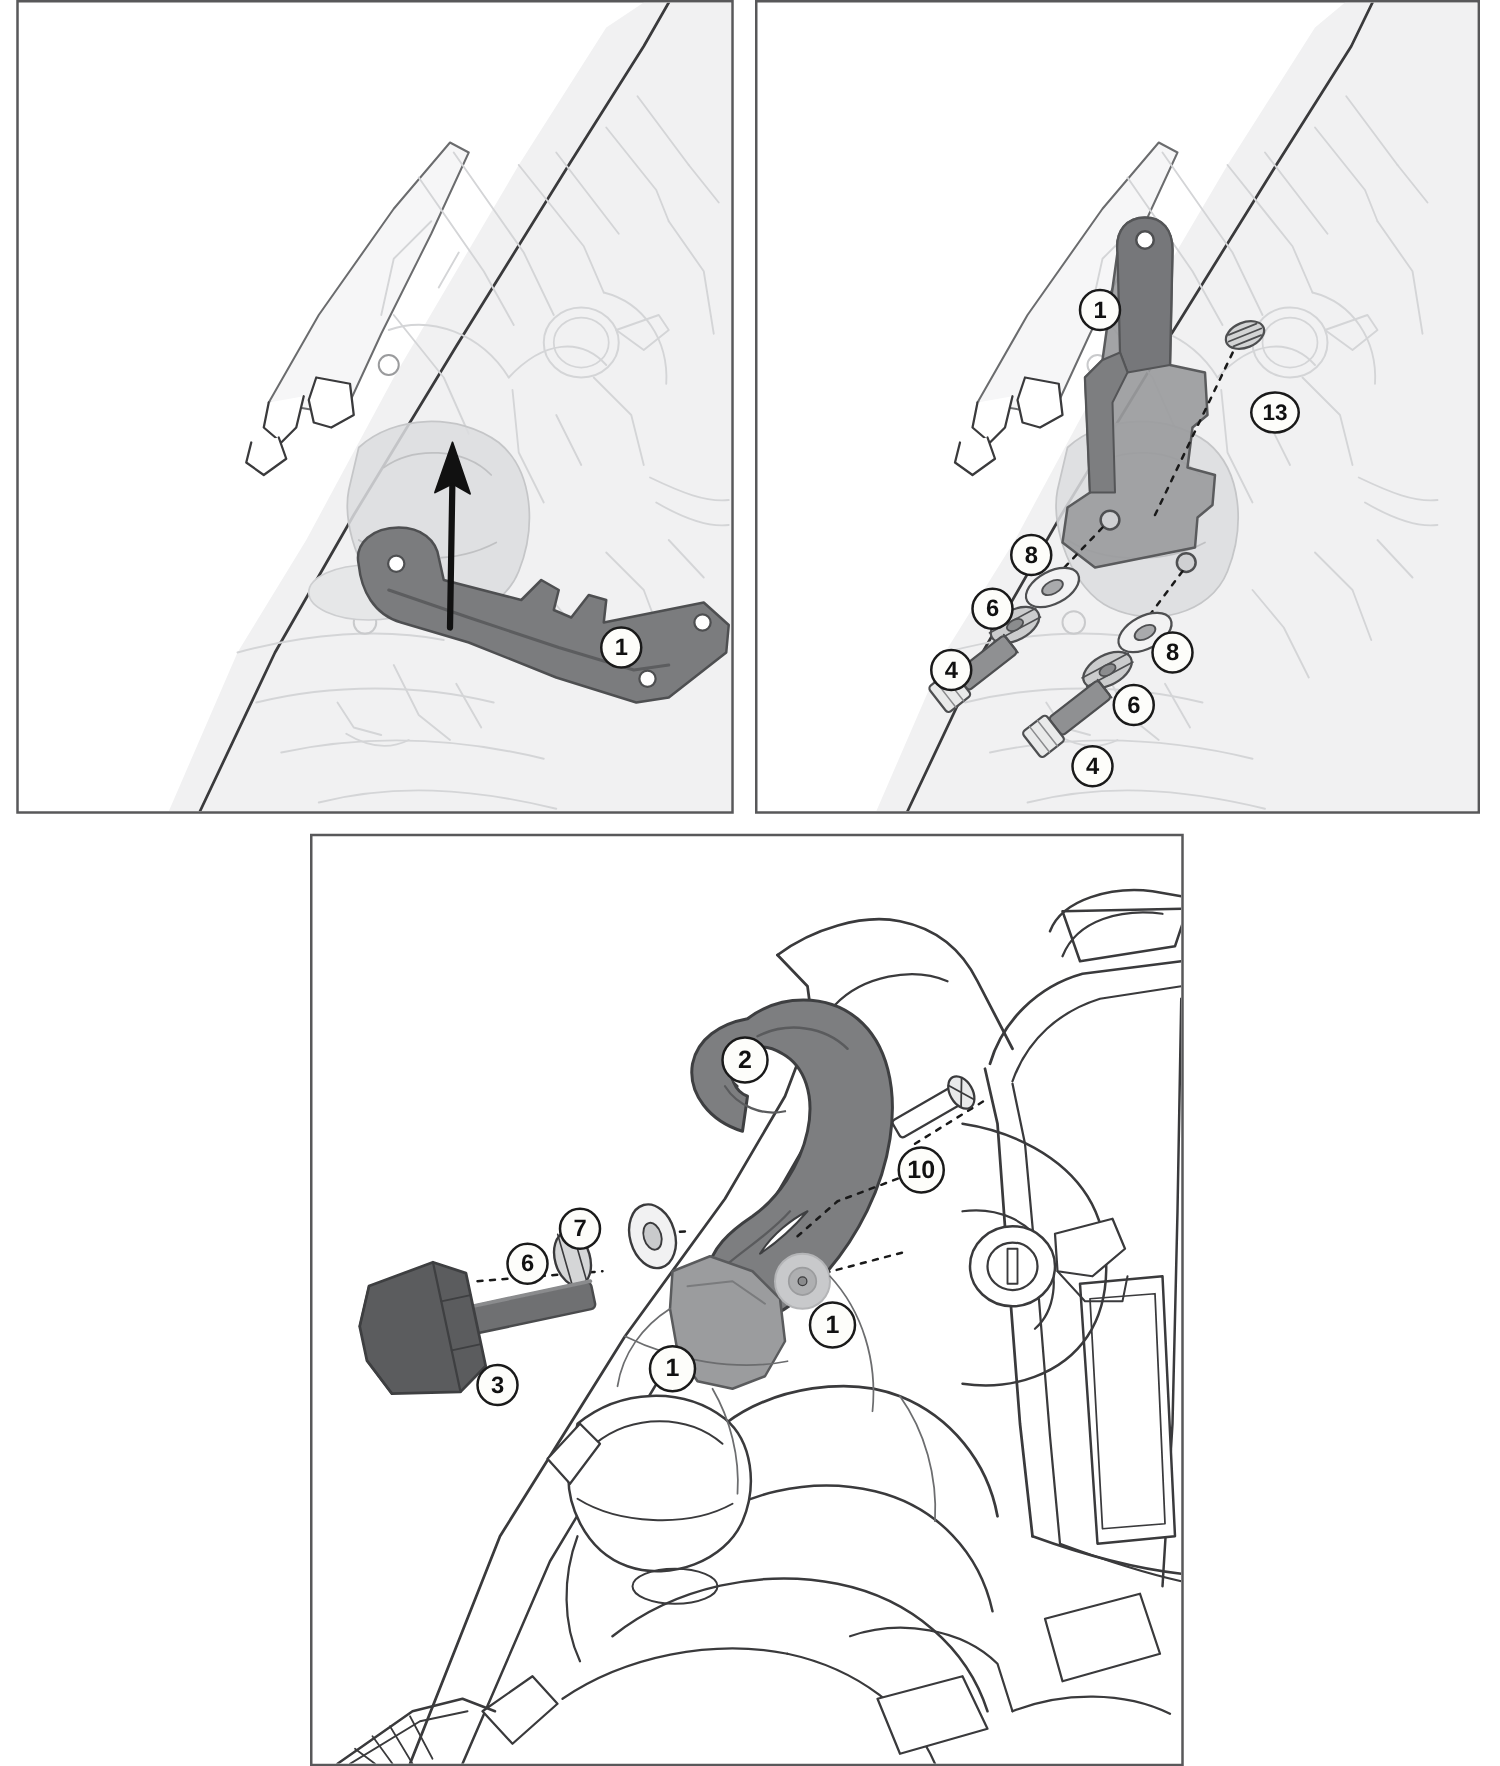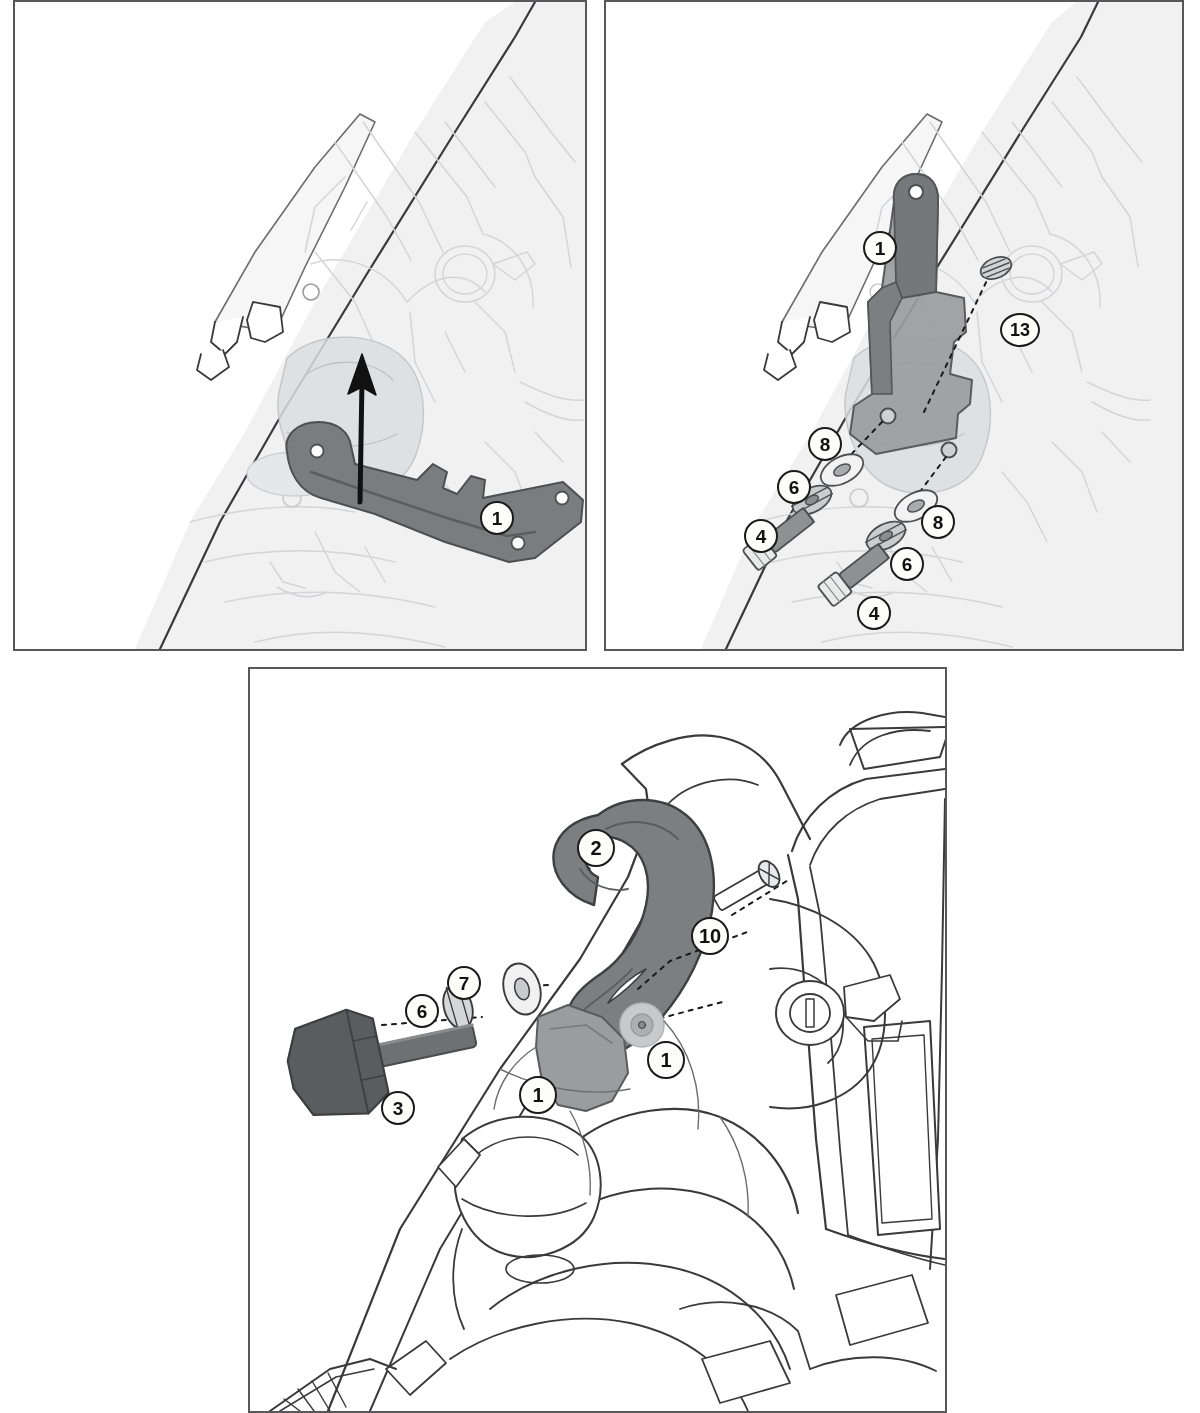--- a/index.html
+++ b/index.html
@@ -415,21 +415,21 @@
           <path d="M250 400 C290 420 340 428 380 420"></path>
           <path d="M414 352 C440 380 452 420 448 460"></path>
           <path d="M470 448 C490 476 500 512 498 548"></path>
           <path d="M320 442 C334 466 342 496 340 526"></path>
           <path d="M286 378 C264 392 248 414 244 440"></path>
         </g>
       </g>
     </svg>
     <div class="callout-layer">
         <div class="callout r2" style="left: 346px; top: 179px;">2</div>
-        <div class="callout r2" style="left: 460px; top: 267px;">10</div>
+        <div class="callout r2" style="left: 487px; top: 267px;">10</div>
         <div class="callout r1" style="left: 214px; top: 314px;">7</div>
         <div class="callout r1" style="left: 172px; top: 342px;">6</div>
         <div class="callout r2" style="left: 416px; top: 391px;">1</div>
         <div class="callout r2" style="left: 288px; top: 426px;">1</div>
         <div class="callout r1" style="left: 148px; top: 439px;">3</div>
       </div>
   </div>
 
 </div>
 

